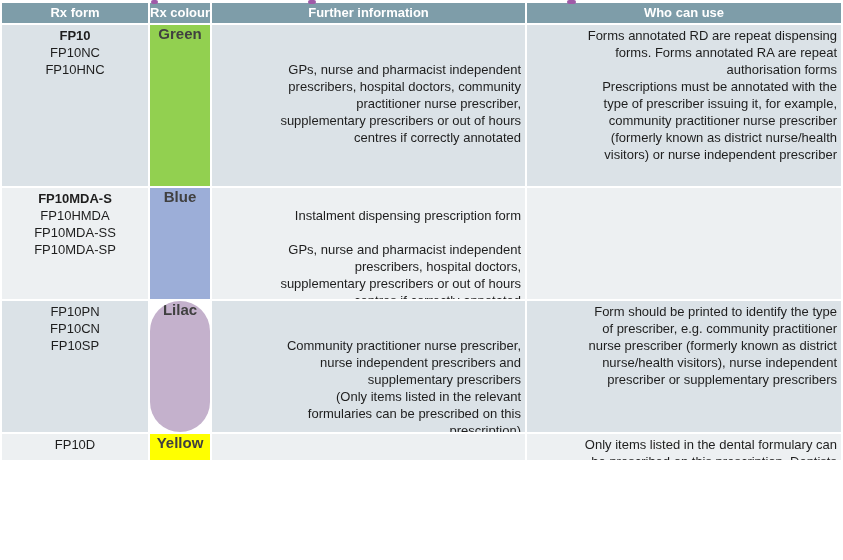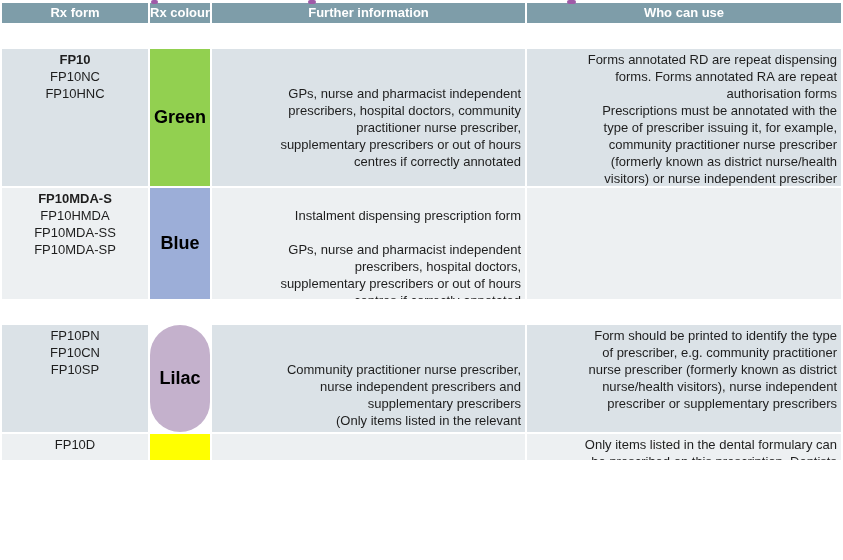--- a/index.html
+++ b/index.html
@@ -36,36 +36,35 @@
     overflow: hidden;
   }
   .row { display: contents; }
   .cell {
     font-size: 13px;
     line-height: 17px;
     overflow: hidden;
     box-sizing: border-box;
   }
   
-  .row-0 .cell, .row-2 .cell { background: #dbe2e7; margin-top: 24px; }
+  .row-0 .cell, .row-2 .cell { background: #dbe2e7; }
   .row-1 .cell, .row-3 .cell { background: #edf0f2; }
   .cell-form {
     text-align: center;
     padding-top: 2px;
   }
   .form-code { text-align: center; }
   .row-0 .form-code:first-child,
   .row-1 .form-code:first-child { font-weight: bold; }
   .cell-colour {
     display: flex;
-    align-items: center;
     justify-content: center;
     font-weight: bold;
-    font-size: 18px;
-    color: #000000;
+    font-size: 15px;
+    color: #404040;
   }
   .cell-text {
     text-align: right;
     padding: 2px 4px 0 4px;
     white-space: pre-line;
   }
   .who-heading { font-weight: normal; }
   .row-3 .cell-who { padding-top: 18px; }
   
   .artifact {

